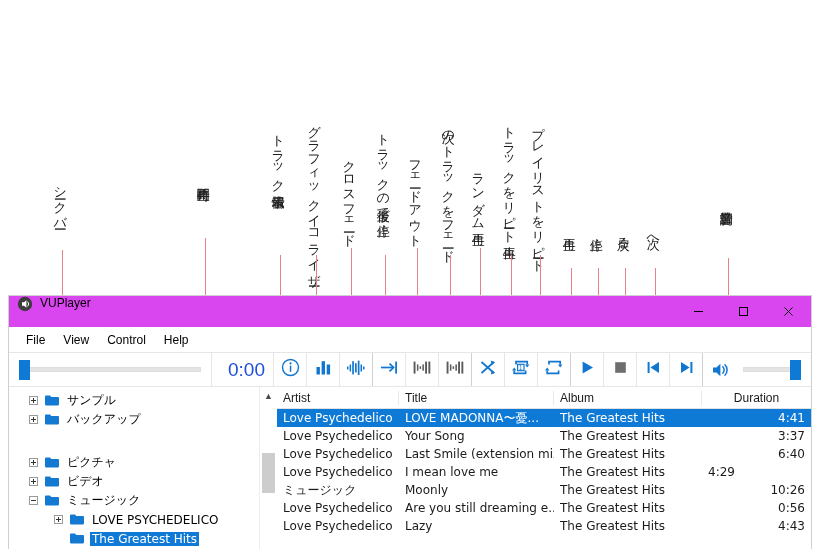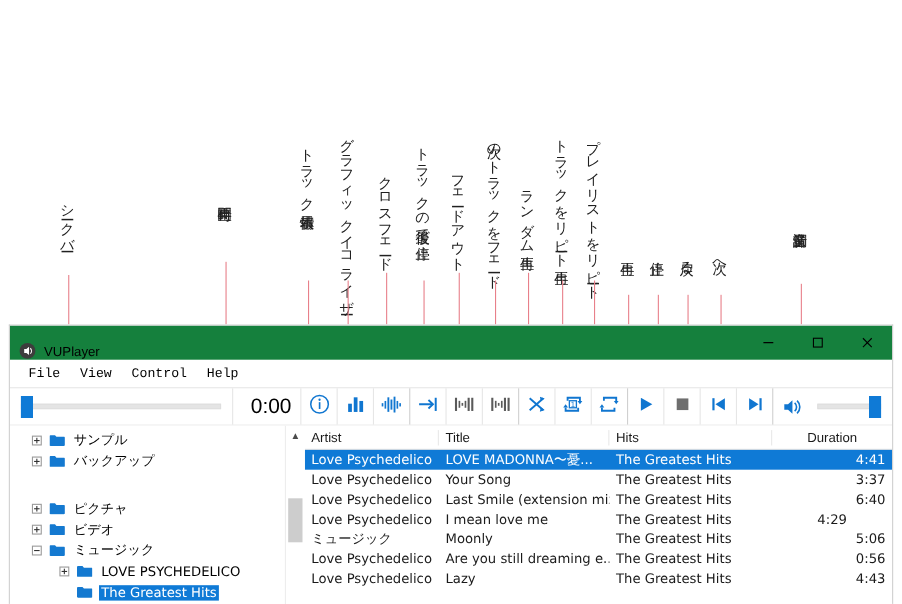--- a/index.html
+++ b/index.html
@@ -58,22 +58,22 @@
     height: 254px;
     background: #ffffff;
     border: 1px solid #cfcfcf;
     border-bottom: none;
     box-sizing: border-box;
     overflow: hidden;
   }
   .titlebar {
     height: 31px;
     display: flex;
-    align-items: flex-end;
-    background: #15803d;
+    align-items: flex-start;
+    background: #d946ef;
     position: relative;
   }
   .title-icon {
     width: 16px; height: 16px;
     margin-left: 8px;
     margin-right: 7px;
     flex: none;
   }
   .title-text {
     font-size: 12px;
@@ -98,21 +98,20 @@
     height: 25px;
     display: flex;
     align-items: center;
     padding-left: 8px;
     font-size: 12px;
     color: #000;
   }
   .menuitem {
     padding: 3px 9px;
     white-space: nowrap;
-    font-family: Liberation Mono, monospace;
   }
 
   
   .toolbar {
     height: 33px;
     display: flex;
     align-items: stretch;
     border-top: 1px solid #e6e6e6;
     border-bottom: 1px solid #e6e6e6;
     background: #ffffff;
@@ -125,21 +124,21 @@
     box-sizing: border-box;
   }
   .tb-seek  { width: 203px; padding: 0 10px; }
   .tb-time  { width: 62px; justify-content: flex-end; padding-right: 8px; }
   .tb-btn   { width: 33px; }
   .tb-sep-strong { border-right: 1px solid #d0d0d0; }
   .tb-vol   { flex: 1; padding: 0 10px 0 8px; border-right: none; }
 
   .time-text {
     font-size: 19px;
-    color: #000000;
+    color: #1d4ed8;
     font-family: "Liberation Sans", sans-serif;
     white-space: nowrap;
   }
 
   
   .slider {
     position: relative;
     width: 100%;
     height: 14px;
     display: flex;
@@ -630,21 +629,21 @@
 
       <div class="splitbar">
         <div class="sb-arrow">▲</div>
         <div class="sb-thumb"></div>
       </div>
 
       <div class="listpane">
         <div class="lheader">
           <div class="lhcell c-artist">Artist</div>
           <div class="lhcell c-title">Title</div>
-          <div class="lhcell c-album">Hits</div>
+          <div class="lhcell c-album">Album</div>
           <div class="lhcell c-duration">Duration</div>
         </div>
         <div id="listbody">
             <div class="lrow sel">
               <div class="lcell c-artist">Love Psychedelico</div>
               <div class="lcell c-title">LOVE MADONNA〜憂...</div>
               <div class="lcell c-album">The Greatest Hits</div>
               <div class="lcell c-duration" style="text-align: right;">4:41</div>
             </div>
             <div class="lrow">
@@ -656,27 +655,27 @@
             <div class="lrow">
               <div class="lcell c-artist">Love Psychedelico</div>
               <div class="lcell c-title">Last Smile (extension mix)</div>
               <div class="lcell c-album">The Greatest Hits</div>
               <div class="lcell c-duration" style="text-align: right;">6:40</div>
             </div>
             <div class="lrow">
               <div class="lcell c-artist">Love Psychedelico</div>
               <div class="lcell c-title">I mean love me</div>
               <div class="lcell c-album">The Greatest Hits</div>
-              <div class="lcell c-duration" style="text-align: center;">4:29</div>
+              <div class="lcell c-duration" style="text-align: left;">4:29</div>
             </div>
             <div class="lrow">
               <div class="lcell c-artist">ミュージック</div>
               <div class="lcell c-title">Moonly</div>
               <div class="lcell c-album">The Greatest Hits</div>
-              <div class="lcell c-duration" style="text-align: right;">5:06</div>
+              <div class="lcell c-duration" style="text-align: right;">10:26</div>
             </div>
             <div class="lrow">
               <div class="lcell c-artist">Love Psychedelico</div>
               <div class="lcell c-title">Are you still dreaming e...</div>
               <div class="lcell c-album">The Greatest Hits</div>
               <div class="lcell c-duration" style="text-align: right;">0:56</div>
             </div>
             <div class="lrow">
               <div class="lcell c-artist">Love Psychedelico</div>
               <div class="lcell c-title">Lazy</div>

